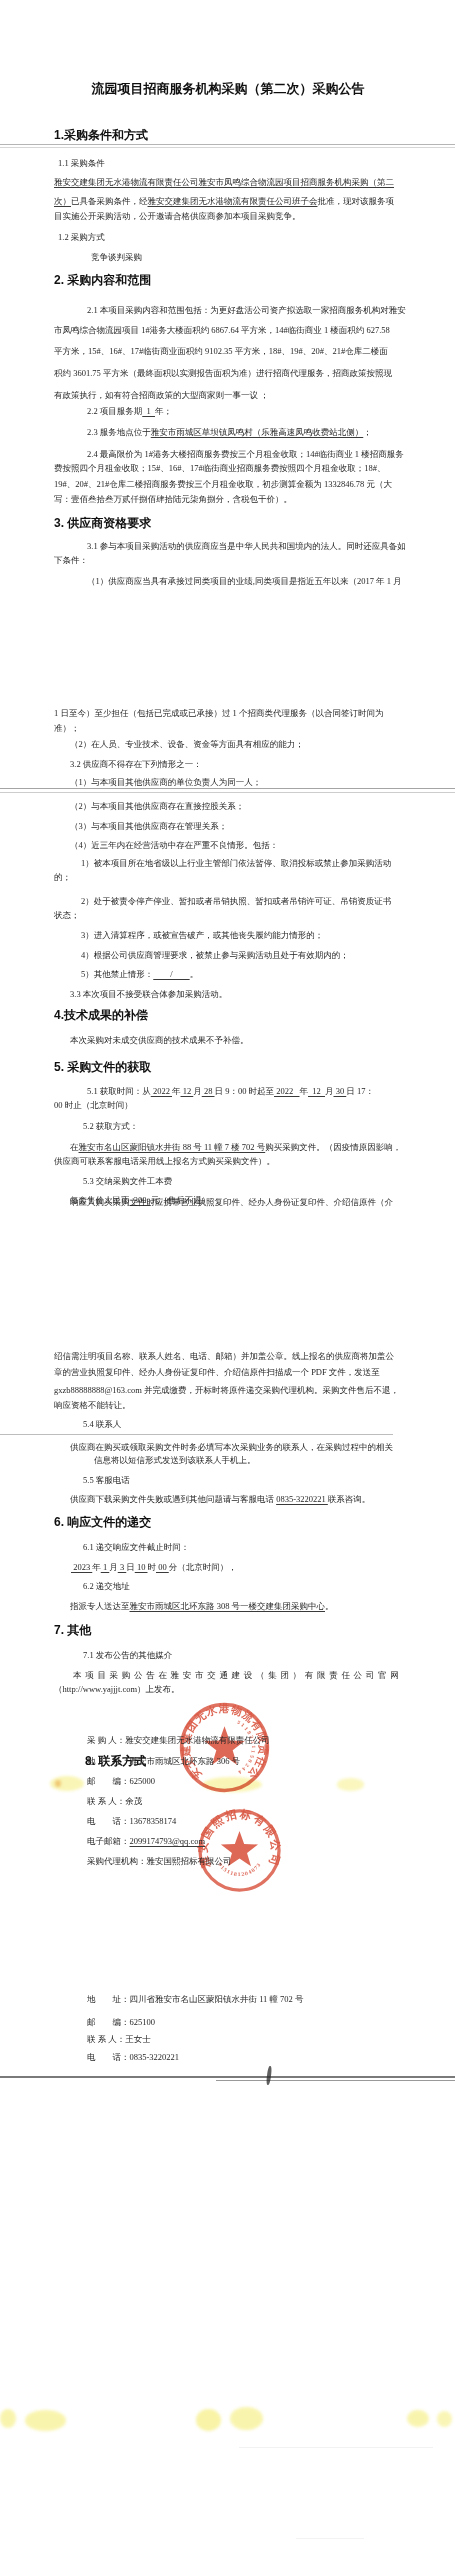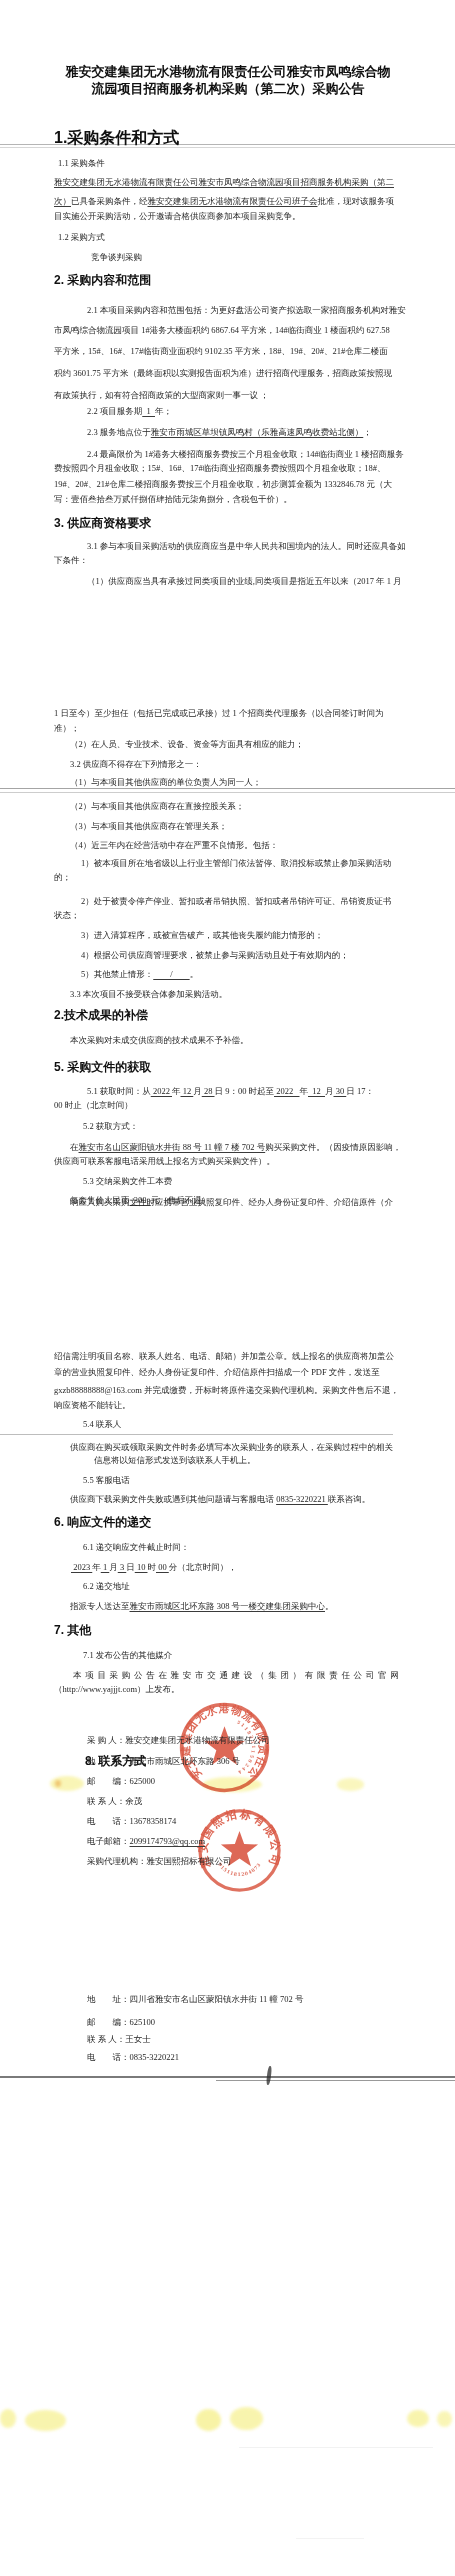--- a/index.html
+++ b/index.html
@@ -66,23 +66,22 @@
       <path id="s2code" d="M 48 118 A 55 55 0 0 0 152 118"></path>
     </defs>
     <text class="stamp-text" font-size="24" letter-spacing="5" fill="#d5452f" fill-opacity="0.9">
       <textPath href="#s2ring" startOffset="50%" text-anchor="middle">雅安国熙招标有限公司</textPath>
     </text>
     <text class="stamp-text" font-size="10" letter-spacing="1.5" fill="#d5452f" fill-opacity="0.85">
       <textPath href="#s2code" startOffset="50%" text-anchor="middle">9151181204873</textPath>
     </text>
   </svg>
 
-<div class="tl hd ctr" style="top: 64px; font-size: 13px;"><span>雅安交建集团无水港物流有限责任公司雅安市凤鸣综合物</span></div>
     <div class="tl hd ctr" style="top: 81px; font-size: 13px;"><span>流园项目招商服务机构采购（第二次）采购公告</span></div>
-    <div class="tl hd" style="top: 128px; left: 54px; font-size: 16px;"><span>1.采购条件和方式</span></div>
+    <div class="tl hd" style="top: 128px; left: 54px; font-size: 12px;"><span>1.采购条件和方式</span></div>
     <div class="tl" style="top: 158px; left: 58px;"><span>1.1 采购条件</span></div>
     <div class="tl" style="top: 177px; left: 54px;"><span class="u">雅安交建集团无水港物流有限责任公司雅安市凤鸣综合物流园项目招商服务机构采购（第二</span></div>
     <div class="tl" style="top: 196px; left: 54px;"><span class="u">次）</span><span>已具备采购条件，经</span><span class="u">雅安交建集团无水港物流有限责任公司班子会</span><span>批准，现对该服务项</span></div>
     <div class="tl" style="top: 211px; left: 54px;"><span>目实施公开采购活动，公开邀请合格供应商参加本项目采购竞争。</span></div>
     <div class="tl" style="top: 232px; left: 58px;"><span>1.2 采购方式</span></div>
     <div class="tl" style="top: 252px; left: 91px;"><span>竞争谈判采购</span></div>
     <div class="tl hd" style="top: 273px; left: 54px; font-size: 12px;"><span>2. 采购内容和范围</span></div>
     <div class="tl" style="top: 305px; left: 87px;"><span>2.1 本项目采购内容和范围包括：为更好盘活公司资产拟选取一家招商服务机构对雅安</span></div>
     <div class="tl" style="top: 325px; left: 54px;"><span>市凤鸣综合物流园项目 1#港务大楼面积约 6867.64 平方米，14#临街商业 1 楼面积约 627.58</span></div>
     <div class="tl" style="top: 346px; left: 54px;"><span>平方米，15#、16#、17#临街商业面积约 9102.35 平方米，18#、19#、20#、21#仓库二楼面</span></div>
@@ -107,21 +106,21 @@
     <div class="tl" style="top: 821px; left: 70px;"><span>（3）与本项目其他供应商存在管理关系；</span></div>
     <div class="tl" style="top: 840px; left: 70px; text-align: center;"><span>（4）近三年内在经营活动中存在严重不良情形。包括：</span></div>
     <div class="tl" style="top: 858px; left: 81px;"><span>1）被本项目所在地省级以上行业主管部门依法暂停、取消投标或禁止参加采购活动</span></div>
     <div class="tl" style="top: 872px; left: 54px;"><span>的；</span></div>
     <div class="tl" style="top: 896px; left: 81px;"><span>2）处于被责令停产停业、暂扣或者吊销执照、暂扣或者吊销许可证、吊销资质证书</span></div>
     <div class="tl" style="top: 910px; left: 54px;"><span>状态；</span></div>
     <div class="tl" style="top: 930px; left: 81px;"><span>3）进入清算程序，或被宣告破产，或其他丧失履约能力情形的；</span></div>
     <div class="tl" style="top: 950px; left: 81px;"><span>4）根据公司供应商管理要求，被禁止参与采购活动且处于有效期内的；</span></div>
     <div class="tl" style="top: 969px; left: 81px;"><span>5）其他禁止情形：</span><span class="u">        /        </span><span>。</span></div>
     <div class="tl" style="top: 989px; left: 70px;"><span>3.3 本次项目不接受联合体参加采购活动。</span></div>
-    <div class="tl hd" style="top: 1008px; left: 54px; font-size: 12px;"><span>2.技术成果的补偿</span></div>
+    <div class="tl hd" style="top: 1008px; left: 54px; font-size: 12px;"><span>4.技术成果的补偿</span></div>
     <div class="tl" style="top: 1035px; left: 70px;"><span>本次采购对未成交供应商的技术成果不予补偿。</span></div>
     <div class="tl hd" style="top: 1060px; left: 54px; font-size: 12px;"><span>5. 采购文件的获取</span></div>
     <div class="tl" style="top: 1086px; left: 87px;"><span>5.1 获取时间：从</span><span class="u"> 2022 </span><span>年</span><span class="u"> 12 </span><span>月</span><span class="u"> 28 </span><span>日 9：00 时起至</span><span class="u"> 2022   </span><span>年</span><span class="u">  12  </span><span>月</span><span class="u"> 30 </span><span>日 17：</span></div>
     <div class="tl" style="top: 1100px; left: 54px;"><span>00 时止（北京时间）</span></div>
     <div class="tl" style="top: 1121px; left: 83px;"><span>5.2 获取方式：</span></div>
     <div class="tl" style="top: 1142px; left: 70px;"><span>在</span><span class="u">雅安市名山区蒙阳镇水井街 88 号 11 幢 7 楼 702 号</span><span>购买采购文件。（因疫情原因影响，</span></div>
     <div class="tl" style="top: 1156px; left: 54px;"><span>供应商可联系客服电话采用线上报名方式购买采购文件）。</span></div>
     <div class="tl" style="top: 1176px; left: 83px; text-align: center;"><span>5.3 交纳采购文件工本费</span></div>
     <div class="tl" style="top: 1195px; left: 70px;"><span>每套售价人民币</span><span class="u">  300  </span><span>元（售后不退）</span></div>
     <div class="tl" style="top: 1169px; left: 70px; margin-top: 28px;"><span>响应人购买采购文件时应携带营业执照复印件、经办人身份证复印件、介绍信原件（介</span></div>

